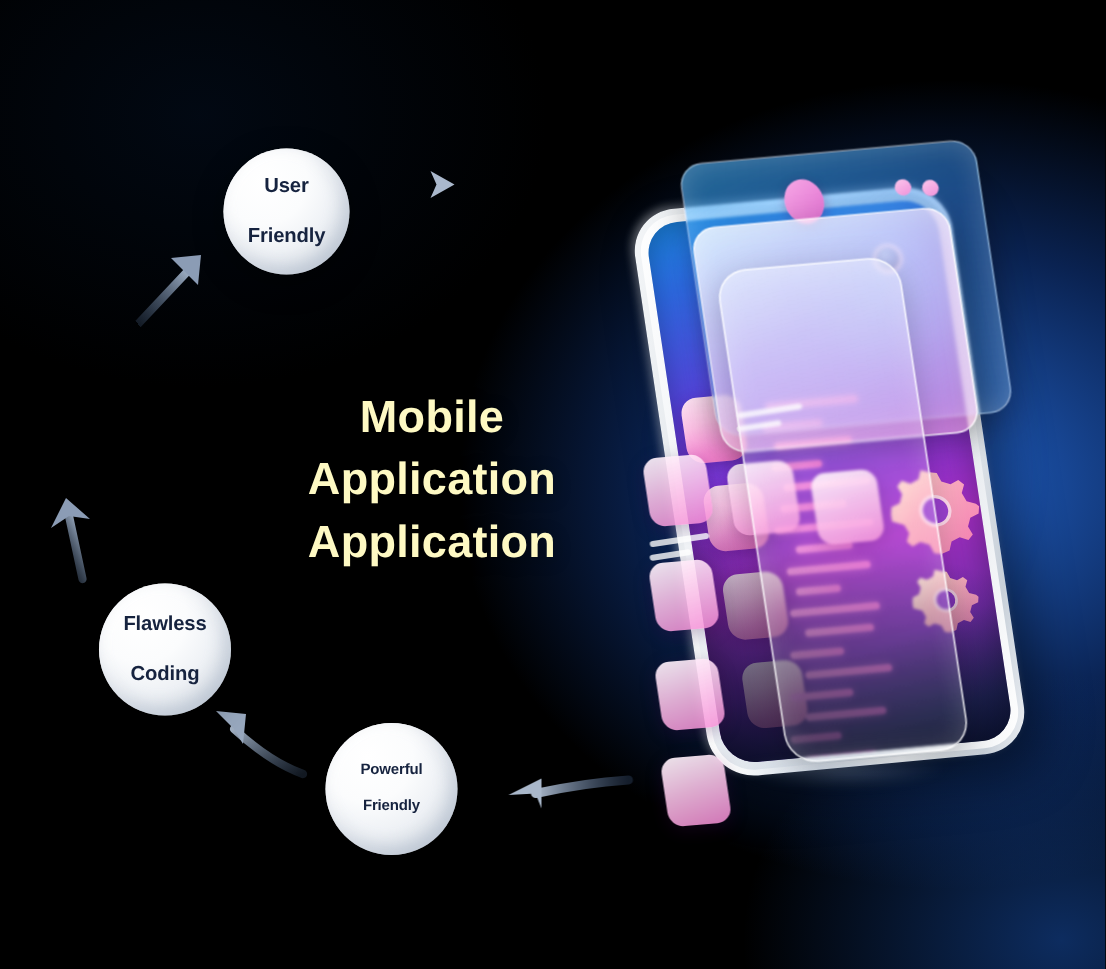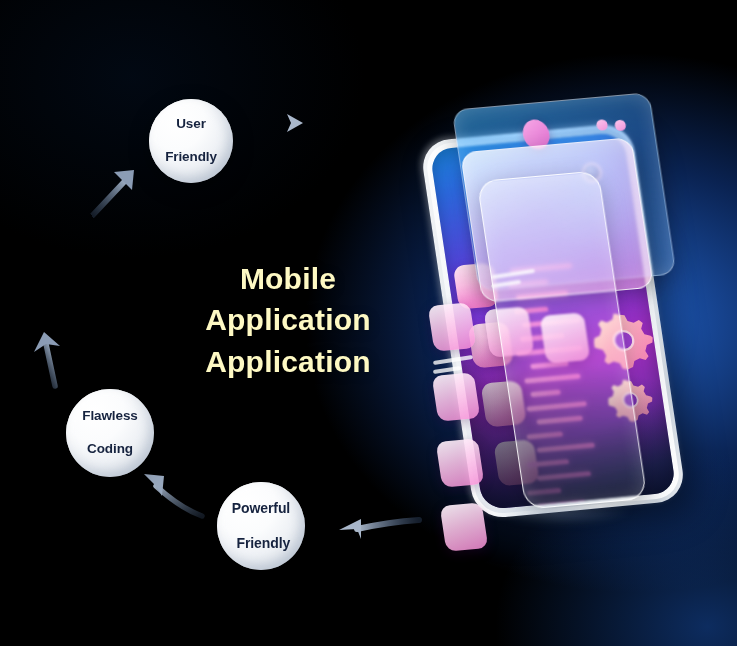--- a/index.html
+++ b/index.html
@@ -40,21 +40,21 @@
     line-height:1.22;
     letter-spacing:-0.1px;
     user-select:none;
   }
   .node span{display:block;padding:0 6px;}
 
   #node-user-friendly{left:149px;top:99px;width:84px;height:84px;font-size:13.5px;}
   #node-uniqueness{left:321px;top:91px;width:92px;height:92px;font-size:13.5px;}
   #node-rich-features{left:29px;top:217px;width:85px;height:85px;font-size:13.5px;}
   #node-flawless-coding{left:66px;top:389px;width:88px;height:88px;font-size:13.5px;}
-  #node-powerful-marketing{left:217px;top:482px;width:88px;height:88px;font-size:14px;text-align:right;}
+  #node-powerful-marketing{left:217px;top:482px;width:88px;height:88px;font-size:10px;}
 
   
   .arrow{position:absolute;}
   .arrow svg{display:block;overflow:visible;}
 
   
   #title{
     position:absolute;
     left:150px;top:258px;width:276px;
     text-align:center;

